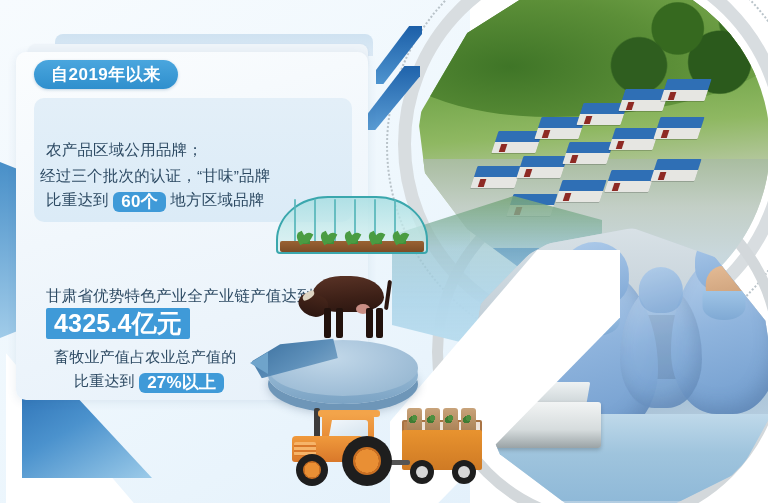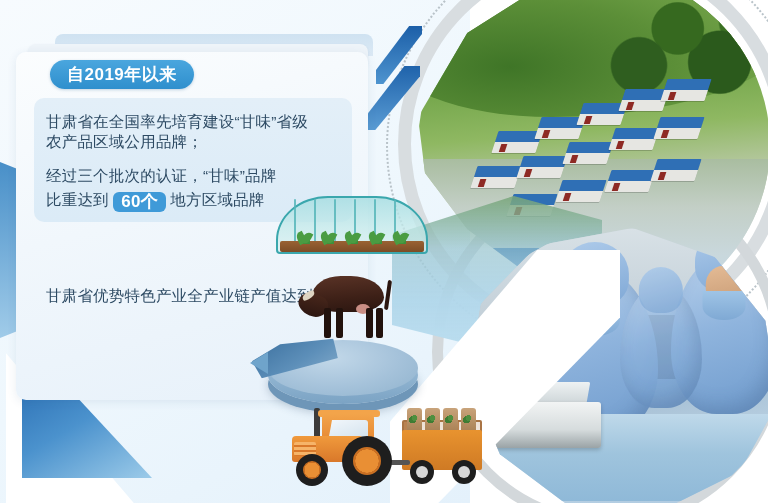--- a/index.html
+++ b/index.html
@@ -198,21 +198,20 @@
   }
 
   .badge{
     position:absolute;
     display:inline-flex;align-items:center;justify-content:center;
     background:linear-gradient(180deg,#4aa6de 0%,#2f8fcd 100%);
     color:#ffffff;border-radius:999px;
     font-weight:bold;letter-spacing:.5px;
     box-shadow:0 1px 3px rgba(30,90,140,.25);
     white-space:nowrap;
-    margin-left:16px;
   }
   #badge-since{left:34px;top:60px;height:29px;padding:0 17px;font-size:17px;}
   #badge-year{left:214px;top:252px;height:29px;padding:0 24px;font-size:17px;}
 
   .panel{
     position:absolute;
     background:linear-gradient(180deg,#e3eff8 0%,#dbebf7 100%);
     border-radius:10px;
   }
   #panel-1{left:34px;top:98px;width:318px;height:124px;}
@@ -236,22 +235,22 @@
     vertical-align:-2px;
   }
   .hl-big{
     display:inline-block;
     background:#3f9ad8;color:#ffffff;font-weight:bold;
     padding:2px 8px;border-radius:2px;
     font-size:25px;line-height:1.08;
   }
 
   #l1{left:46px;top:112px;}
-  #l2{left:46px;top:132px;}
-  #l3{left:46px;top:166px;}
+  #l2{left:46px;top:140px;}
+  #l3{left:40px;top:166px;}
   #l4{left:46px;top:190px;}
   #l5{left:46px;top:216px;}
   #l6{left:46px;top:286px;}
   #l7{left:46px;top:308px;}
   #l8{left:54px;top:348px;font-size:15px;}
   #l9{left:74px;top:372px;font-size:15px;}
 
   
   .greenhouse{position:absolute;left:276px;top:196px;width:152px;height:58px;}
   .gh-body{
@@ -444,33 +443,40 @@
 
   <div class="card-back2"></div>
   <div class="card-back1"></div>
   <div class="card-main"></div>
 
   <div class="panel" id="panel-1"></div>
 
   <div class="badge" id="badge-since">自2019年以来</div>
 
 
-  <div class="line" id="l1">甘肃省在全国率先培育建设“甘味”省级</div>
   <div class="line" id="l2">农产品区域公用品牌；</div>
   <div class="line" id="l3">经过三个批次的认证，“甘味”品牌</div>
 
   <div class="line" id="l4">
     <span>比重达到</span>
     <span class="hl">60个</span>
     <span>地方区域品牌</span>
   </div>
 
 
   <div class="line" id="l6">甘肃省优势特色产业全产业链产值达到</div>
-
+  <div class="line" id="l7">
+    <span class="hl-big">4325.4亿元</span>
+  </div>
+
+  <div class="line" id="l8">畜牧业产值占农业总产值的</div>
+  <div class="line" id="l9">
+    <span>比重达到</span>
+    <span class="hl">27%以上</span>
+  </div>
 
   <div class="greenhouse">
     <div class="gh-body"></div>
     <div class="gh-rib" style="left:18px;"></div>
     <div class="gh-rib" style="left:38px;"></div>
     <div class="gh-rib" style="left:58px;"></div>
     <div class="gh-rib" style="left:78px;"></div>
     <div class="gh-rib" style="left:98px;"></div>
     <div class="gh-rib" style="left:118px;"></div>
     <div class="gh-soil"></div>

